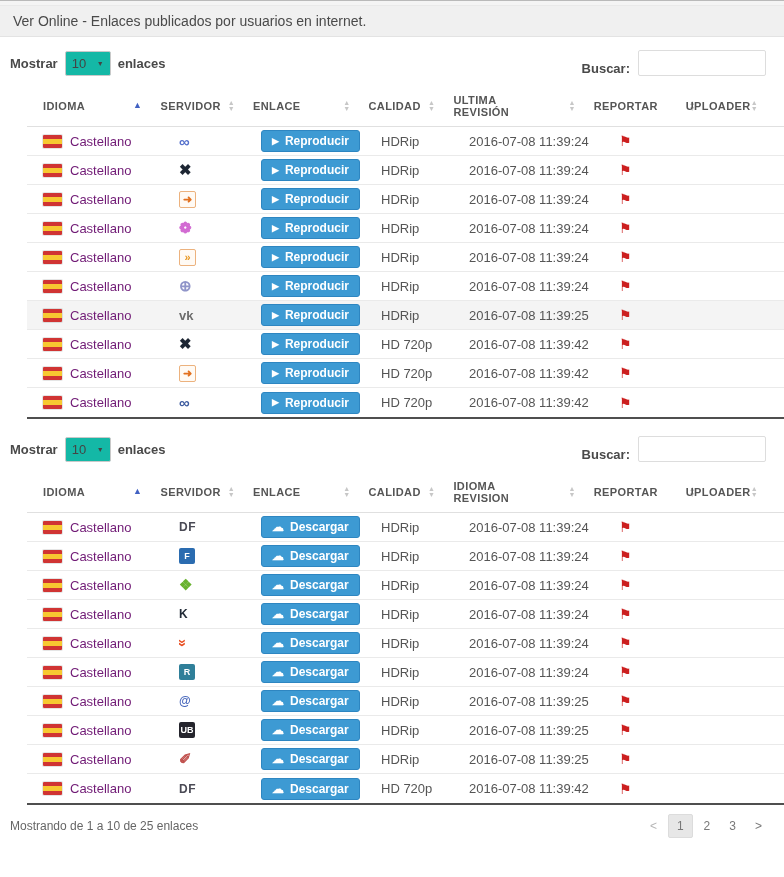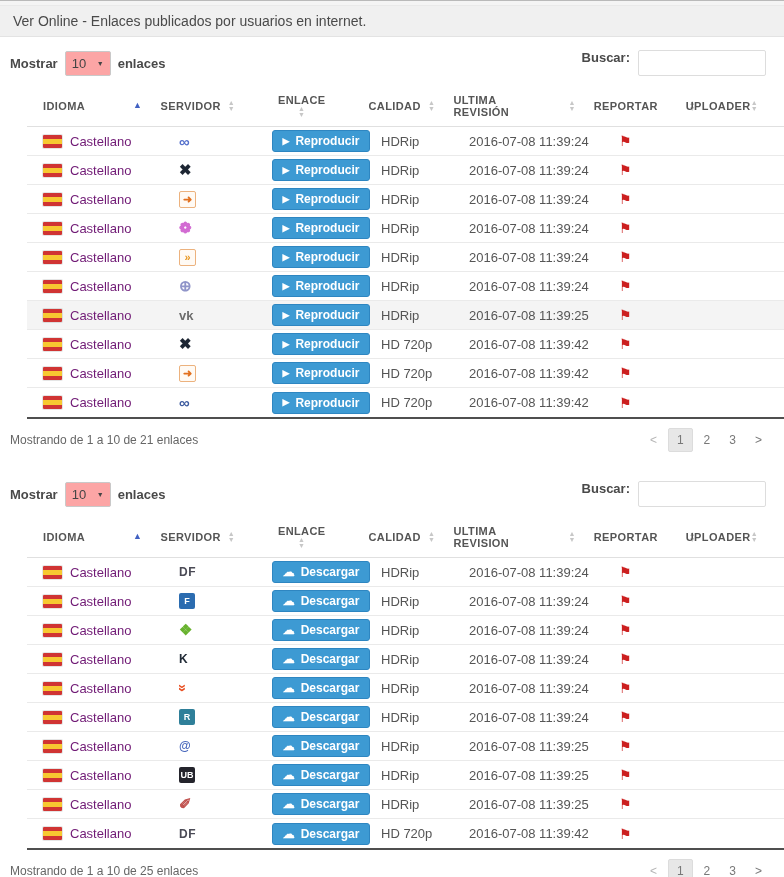--- a/index.html
+++ b/index.html
@@ -15,43 +15,43 @@
     background: #f0f0f0; border-top: 1px solid #e9e9e9; border-bottom: 1px solid #e3e3e3;
     padding: 7px 13px; font-size: 14px; color: #4a4a4a;
   }
   .controls {
     display: flex; justify-content: space-between; align-items: center;
     padding: 13px 18px 9px 10px; font-size: 13px; color: #494949;
   }
   .show-group { display: inline-flex; align-items: center; gap: 7px; font-weight: bold; justify-content: space-between; }
   .select {
     min-width: 46px; height: 25px; border: 1px solid #c9c9c9; border-radius: 2px;
-    background: #fca5a5; display: inline-flex; align-items: center; justify-content: space-between;
+    background: #14b8a6; display: inline-flex; align-items: center; justify-content: space-between;
     padding: 0 6px; font-weight: normal; color: #444; cursor: pointer;
   }
   .select .caret { font-size: 7px; color: #444; margin-left: 6px; }
-  .search-group { display: inline-flex; align-items: flex-start; gap: 8px; font-weight: bold; }
+  .search-group { display: inline-flex; align-items: flex-end; gap: 8px; font-weight: bold; }
   .search-group input {
     width: 128px; height: 26px; border: 1px solid #ddd; border-radius: 2px;
     padding: 0 6px; font-family: inherit; font-size: 13px; color: #444; outline: none;
   }
   .table { border-bottom: 2px solid #4f4f4f; margin-left: 27px; }
   .thead {
     display: flex; align-items: center; padding: 9px 8px 8px 16px;
     border-bottom: 1px solid #e0e0e0;
   }
   .th {
     display: flex; align-items: center; justify-content: space-between;
     padding-right: 18px; font-size: 11px; font-weight: bold; color: #555;
     letter-spacing: 0.4px; cursor: pointer;
   }
   .sort { display: inline-flex; flex-direction: column; line-height: 0.85; }
   .sort-both { color: #c7c7c7; font-size: 7px; }
   .sort-asc { color: #4161c2; font-size: 9px; }
-  .col-0 { width: 122px; } .col-1 { width: 96px; } .col-2 { width: 120px; flex-direction: column; }
+  .col-0 { width: 122px; } .col-1 { width: 96px; } .col-2 { width: 120px; }
   .col-3 { width: 88px; }  .col-4 { width: 146px; gap: 33px; } .col-5 { width: 92px; gap: 31px; }
   .col-6 { flex: 1; }
   .tbody .tr {
     display: flex; align-items: center; height: 29px;
     padding: 0 8px 0 16px; border-bottom: 1px solid #eaeaea; font-size: 13px; color: #555;
   }
   .tbody .tr:last-child { border-bottom: none; }
   .tbody .tr.hl { background: #f4f4f4; }
   .td { display: flex; align-items: center; }
   .flag-es {
@@ -406,30 +406,20 @@
     <div class="td col-4">
       <span>2016-07-08 11:39:42</span>
     </div>
     <div class="td col-5">
       <span class="flagr">⚑</span>
     </div>
     <div class="td col-6"></div>
   </div>
       </div>
   </div>
-  <div class="tfoot">
-    <span>Mostrando de 1 a 10 de 21 enlaces</span>
-    <div class="pager">
-        <span class="page disabled">&lt;</span>
-        <span class="page active">1</span>
-        <span class="page">2</span>
-        <span class="page">3</span>
-        <span class="page">&gt;</span>
-      </div>
-  </div>
 </section>
 
 <section class="panel" data-sec="1">
   <div class="controls">
     <div class="show-group">
       <span>Mostrar</span>
       <span class="select">
         <span>10</span>
         <span class="caret">▼</span>
       </span>
@@ -464,21 +454,21 @@
     </span>
   </div>
         <div class="th col-3">
     <span class="th-label">CALIDAD</span>
     <span class="sort sort-both">
       <span class="sa">▲</span>
       <span class="sd">▼</span>
     </span>
   </div>
         <div class="th col-4">
-    <span class="th-label">ULTIMA REVISION</span>
+    <span class="th-label">IDIOMA REVISION</span>
     <span class="sort sort-both">
       <span class="sa">▲</span>
       <span class="sd">▼</span>
     </span>
   </div>
         <div class="th col-5">
     <span class="th-label">REPORTAR</span>
     <span class="sort sort-both">
       <span class="sa">▲</span>
       <span class="sd">▼</span>

